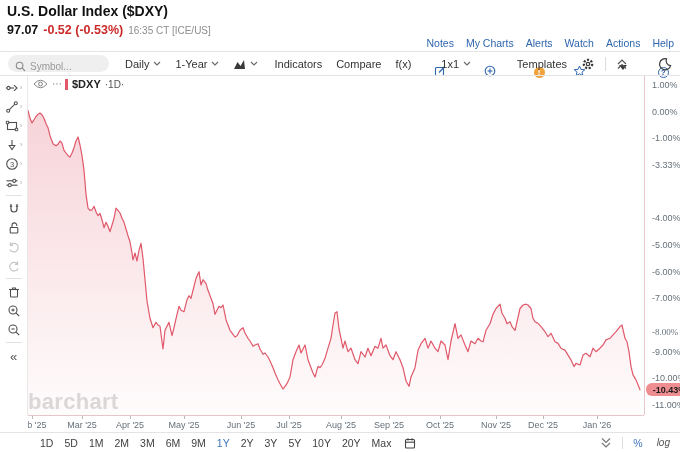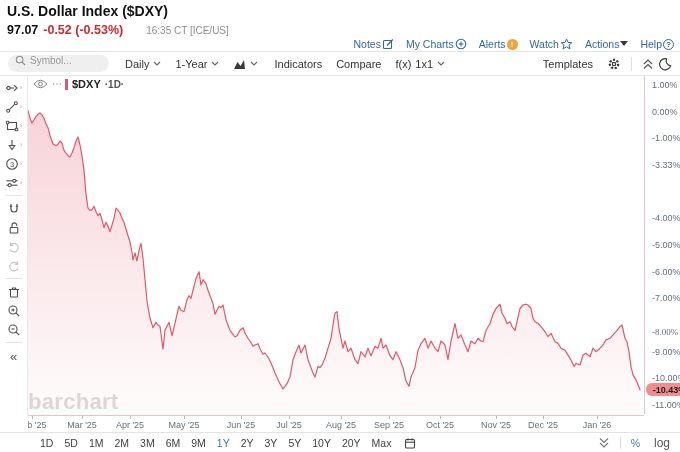--- a/index.html
+++ b/index.html
@@ -4,72 +4,72 @@
 <style>
   * { margin:0; padding:0; box-sizing:border-box; }
   html,body { width:680px; height:452px; background:#fff; font-family:"Liberation Sans", sans-serif; overflow:hidden; position:relative; }
 
   
   #header { position:absolute; left:0; top:0; width:680px; height:51px; background:#fff;padding-left:21px; }
   .title { position:absolute; left:7px; top:3px; font-size:14px; font-weight:bold; color:#111; }
   .price-row { position:absolute; left:7px; top:20px; white-space:nowrap; }
   .price { font-size:12.5px; font-weight:bold; color:#111; }
   .change { font-size:12.5px; font-weight:bold; color:#cc2929; margin-left:5px; }
-  .quote-time { font-size:10px; color:#8d8d8d; margin-left:23px; }
+  .quote-time { font-size:10px; color:#8d8d8d; margin-left:5px; }
   .chart-for-row { position:absolute; left:7px; top:39px; font-size:10.5px; color:#8d8d8d; }
   .chart-for-row b { color:#111; font-size:10px; letter-spacing:0.2px; }
   .fs-btn { position:absolute; right:6px; top:13px; height:20px; line-height:18px; border:1px solid #b7cce6; border-radius:3px; padding:0 8px; color:#2f66ad; font-size:10.5px; background:#fff; display:flex; align-items:center; gap:4px; cursor:pointer; }
   #header-links { position:absolute; right:6px; top:37px; display:flex; gap:12px; list-style:none; }
-  #header-links li { display:flex; align-items:center; gap:1px; color:#2f66ad; font-size:10.5px; cursor:pointer; }
+  #header-links li { display:flex; align-items:center; gap:16px; color:#2f66ad; font-size:10.5px; cursor:pointer;flex-direction:column; }
   .alert-dot { display:inline-flex; width:11px; height:11px; border-radius:50%; background:#f2a33c; color:#fff; font-size:8px; font-weight:bold; align-items:center; justify-content:center; }
   .help-dot { display:inline-flex; width:11px; height:11px; border-radius:50%; border:1px solid #2f66ad; color:#2f66ad; font-size:8px; font-weight:bold; align-items:center; justify-content:center; }
 
   
   #toolbar { position:absolute; left:0; top:51px; width:680px; height:25px; border-top:1px solid #e4e4e4; border-bottom:1px solid #e4e4e4; display:flex; align-items:center; }
-  .search-pill { margin-left:8px; width:101px; height:17px; background:#efefef; border-radius:9px; display:flex; align-items:flex-start; padding:0 7px; gap:4px; }
+  .search-pill { margin-left:8px; width:101px; height:17px; background:#efefef; border-radius:9px; display:flex; align-items:flex-end; padding:0 7px; gap:4px; }
   .search-pill input { border:none; background:transparent; outline:none; width:72px; font-size:10px; color:#444; font-family:"Liberation Sans", sans-serif; }
   .search-pill input::placeholder { color:#9a9a9a; }
   .tb-item { font-size:11px; color:#333; display:flex; align-items:center; gap:4px; cursor:pointer; white-space:nowrap; }
-  .ml16{margin-left:16px;} .ml14{margin-left:14px;} .ml12{margin-left:4px;justify-content:center;}
+  .ml16{margin-left:16px;} .ml14{margin-left:14px;} .ml12{margin-left:30px;justify-content:center;}
   .tb-right { margin-left:auto; display:flex; align-items:center; margin-right:8px; }
   .tb-div { width:1px; height:14px; background:#ddd; margin:0 10px; }
 
   
   #main { position:absolute; left:0; top:76px; width:680px; height:339px; }
   #sidebar { position:absolute; left:0; top:0; width:28px; height:339px; border-right:1px solid #e9e9e9; display:flex; flex-direction:column; align-items:center; padding-top:2px; }
   .tool { height:19px; display:flex; align-items:center; justify-content:center; gap:1px; cursor:pointer; width:26px; }
   .tool .sub { font-size:8px; color:#b5b5b5; line-height:8px; }
   .tool-sep { width:16px; border-top:1px solid #e2e2e2; margin:3px 0; }
   #plot { position:absolute; left:28px; top:0; width:616px; height:339px; }
   #legend { position:absolute; left:5px; top:2px; display:flex; align-items:center; gap:4px; z-index:3; }
   .legend-dots { color:#888; font-size:10px; line-height:6px; letter-spacing:-1px; }
   .legend-bar { width:3px; height:11px; background:#e0586a; }
   .legend-sym { font-size:11px; font-weight:bold; color:#222; }
-  .legend-per { font-size:10px; color:#555;font-weight:bold; }
+  .legend-per { font-size:10px; color:#555; }
   #watermark { position:absolute; left:0px; top:313px; font-size:22px; font-weight:bold; color:#dbdbdb; letter-spacing:0.3px; z-index:1; }
   #chart-svg { position:absolute; left:0; top:0; z-index:2; }
 
   #yaxis { position:absolute; left:644px; top:0; width:36px; height:339px; border-left:1px solid #e7c6ca; }
   .ytick { position:absolute; left:7px; transform:translateY(-50%); font-size:9px; color:#65707a; white-space:nowrap; }
   #last-badge { position:absolute; left:1px; width:47px; height:13px; background:#ef8e90; border-radius:6px; color:#1c1c1c; font-size:9px; font-weight:bold; display:flex; align-items:center; justify-content:center; z-index:4; }
 
   
   #xaxis { position:absolute; left:0; top:415px; width:680px; height:17px; }
   #xaxis-strip { position:absolute; left:28px; top:0; width:616px; height:17px; border-top:1px solid #e7c6ca; overflow:hidden; }
   .xtick { position:absolute; top:0; width:1px; height:3px; background:#b9b9b9; }
   .xlabel { position:absolute; top:4px; transform:translateX(-50%); font-size:9px; color:#65707a; white-space:nowrap; }
 
   
   #bottombar { position:absolute; left:0; top:432px; width:680px; height:20px; border-top:1px solid #e4e4e4; display:flex; align-items:center; padding-left:40px; }
   .range-btn { font-size:10.5px; color:#3f3f3f; margin-right:11px; cursor:pointer; }
   .range-btn.active { color:#3d74b8; }
   .bb-right { margin-left:auto; display:flex; align-items:center; margin-right:10px; gap:0; }
   .bb-div { width:1px; height:12px; background:#ddd; margin:0 10px; }
   .scale-pct { font-size:10.5px; color:#3d74b8; cursor:pointer; margin-right:14px; }
-  .scale-log { font-size:12px; color:#555; cursor:pointer; }
+  .scale-log { font-size:10px; color:#555; cursor:pointer;font-style:italic; }
   .cal-wrap { margin-left:2px; display:flex; align-items:center; cursor:pointer; }
 </style>
 </head>
 <body>
 
 <div id="header">
   <div class="title">U.S. Dollar Index ($DXY)</div>
   <div class="price-row">
     <span class="price">97.07</span><span class="change">-0.52 (-0.53%)</span><span class="quote-time">16:35 CT [ICE/US]</span>
   </div>

